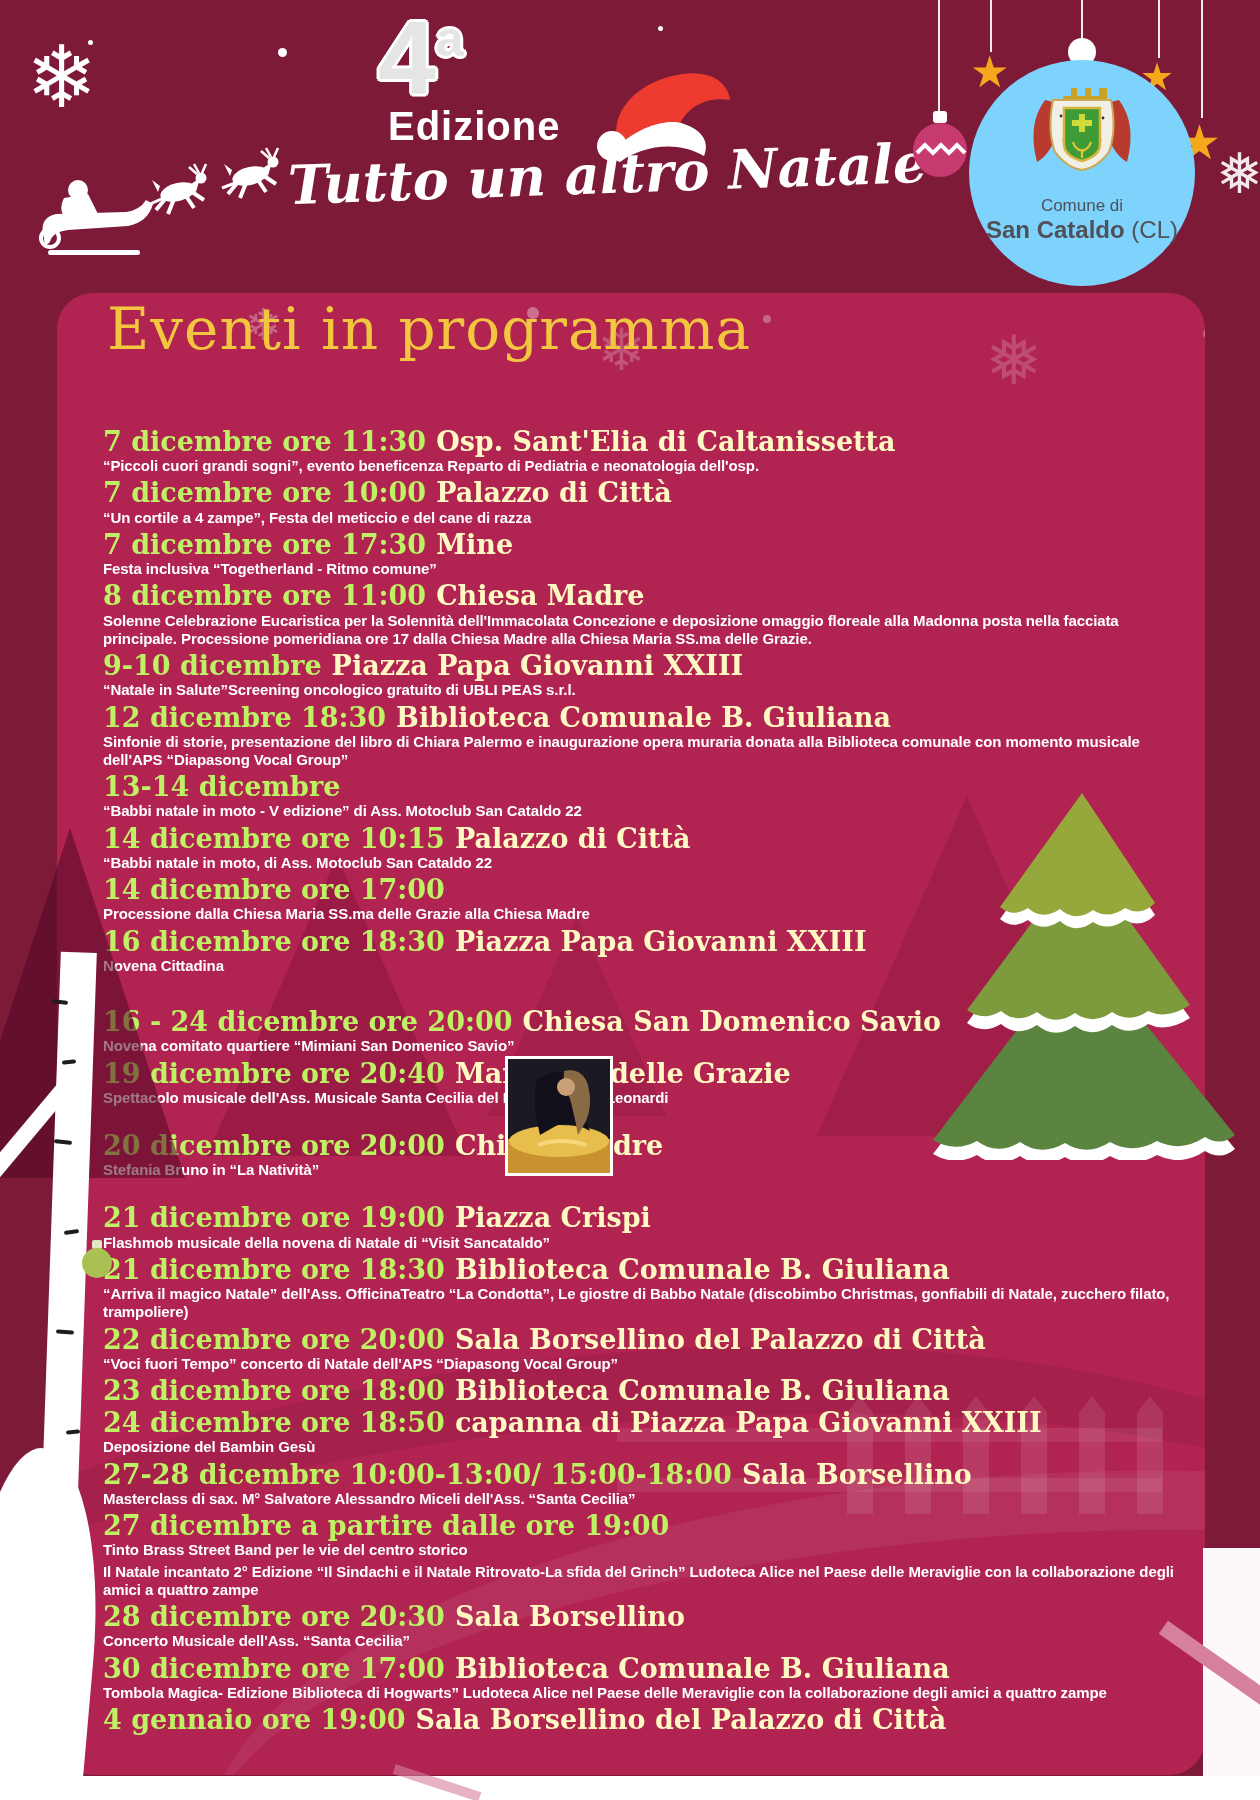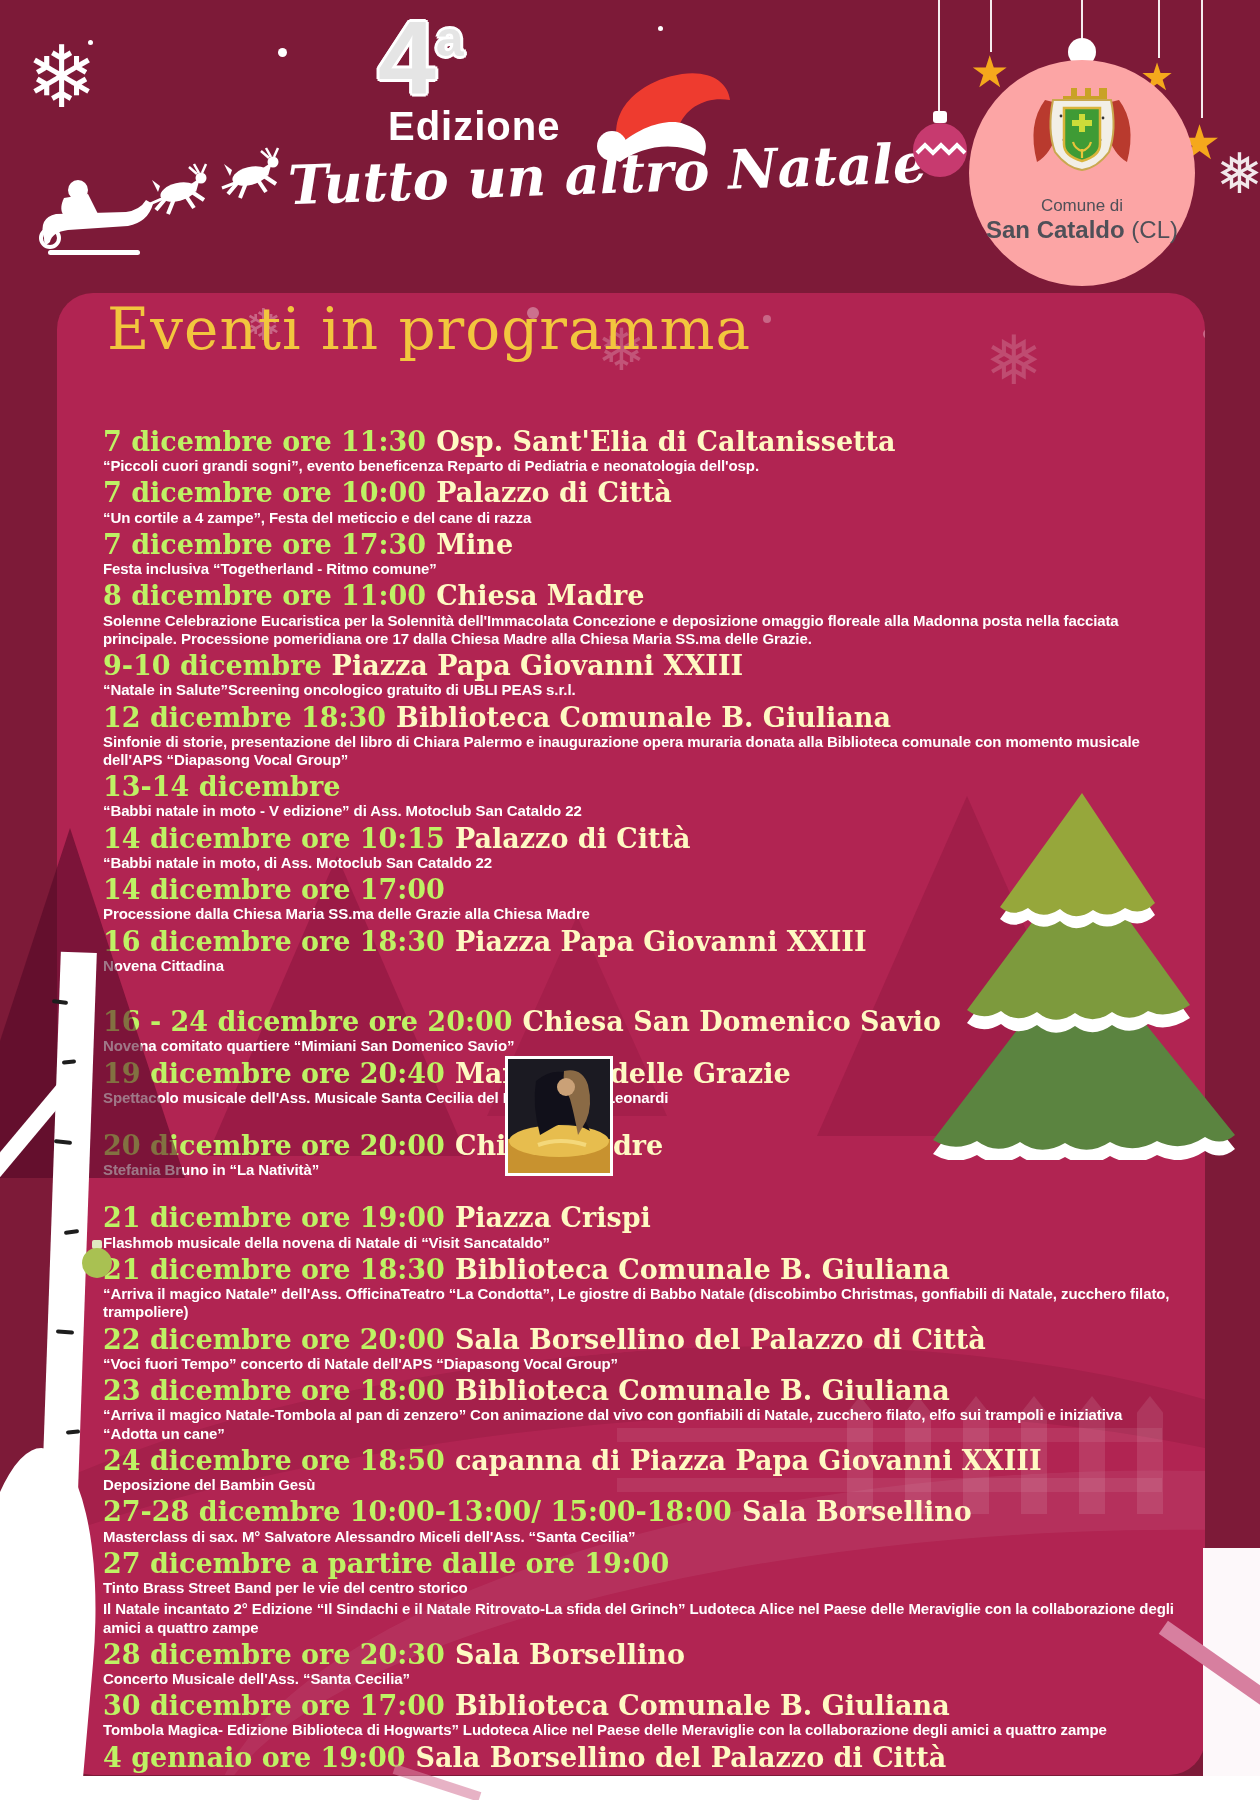--- a/index.html
+++ b/index.html
@@ -16,21 +16,21 @@
            text-shadow:-3px 0 0 #fff,3px 0 0 #fff,0 -3px 0 #fff,0 3px 0 #fff,
                        -2px -2px 0 #fff,2px 2px 0 #fff,-2px 2px 0 #fff,2px -2px 0 #fff;}
   .edition .num{font-size:104px;line-height:.9;}
   .edition .sup{font-size:50px;vertical-align:38px;}
   .edition-word{position:absolute;left:388px;top:104px;color:#fff;font-weight:bold;
                 font-size:40px;letter-spacing:1px;}
   .script-title{position:absolute;left:288px;top:142px;color:#fff;font-family:"DejaVu Serif",serif;
                 font-style:italic;font-weight:bold;font-size:54px;transform:rotate(-2deg);white-space:nowrap;}
 
   .badge{position:absolute;left:969px;top:60px;width:226px;height:226px;border-radius:50%;
-         background:#fca5a5;text-align:center;z-index:6;}
+         background:#7dd3fc;text-align:center;z-index:6;}
   .badge-cap{position:absolute;left:1068px;top:38px;width:28px;height:28px;border-radius:50%;background:#fff;z-index:6;}
   .badge-line1{margin-top:6px;font-size:17px;color:#4f5058;}
   .badge-line2{font-size:24px;color:#4f5058;}
   .badge-line2 b{font-weight:bold;}
 
   .ball-pink{position:absolute;left:913px;top:123px;width:54px;height:54px;border-radius:50%;background:#c73a6f;overflow:hidden;}
   .ball-cap{position:absolute;left:933px;top:111px;width:14px;height:12px;background:#fff;border-radius:3px;}
 
   
   .panel{position:absolute;left:57px;top:293px;width:1148px;height:1482px;background:#b12452;
@@ -290,21 +290,20 @@
         <div class="event">
     <div class="ev-head">
       <span class="ev-date">22 dicembre ore 20:00</span><span class="ev-loc has-loc">Sala Borsellino del Palazzo di Città</span>
     </div>
     <div class="ev-desc">“Voci fuori Tempo” concerto di Natale dell'APS “Diapasong Vocal Group”</div>
   </div>
         <div class="event">
     <div class="ev-head">
       <span class="ev-date">23 dicembre ore 18:00</span><span class="ev-loc has-loc">Biblioteca Comunale B. Giuliana</span>
     </div>
-    <div class="ev-desc">“Arriva il magico Natale-Tombola al pan di zenzero” Con animazione dal vivo con gonfiabili di Natale, zucchero filato, elfo sui trampoli e iniziativa “Adotta un cane”</div>
   </div>
         <div class="event">
     <div class="ev-head">
       <span class="ev-date">24 dicembre ore 18:50</span><span class="ev-loc has-loc">capanna di Piazza Papa Giovanni XXIII</span>
     </div>
     <div class="ev-desc">Deposizione del Bambin Gesù</div>
   </div>
         <div class="event">
     <div class="ev-head">
       <span class="ev-date">27-28 dicembre 10:00-13:00/ 15:00-18:00</span><span class="ev-loc has-loc">Sala Borsellino</span>

